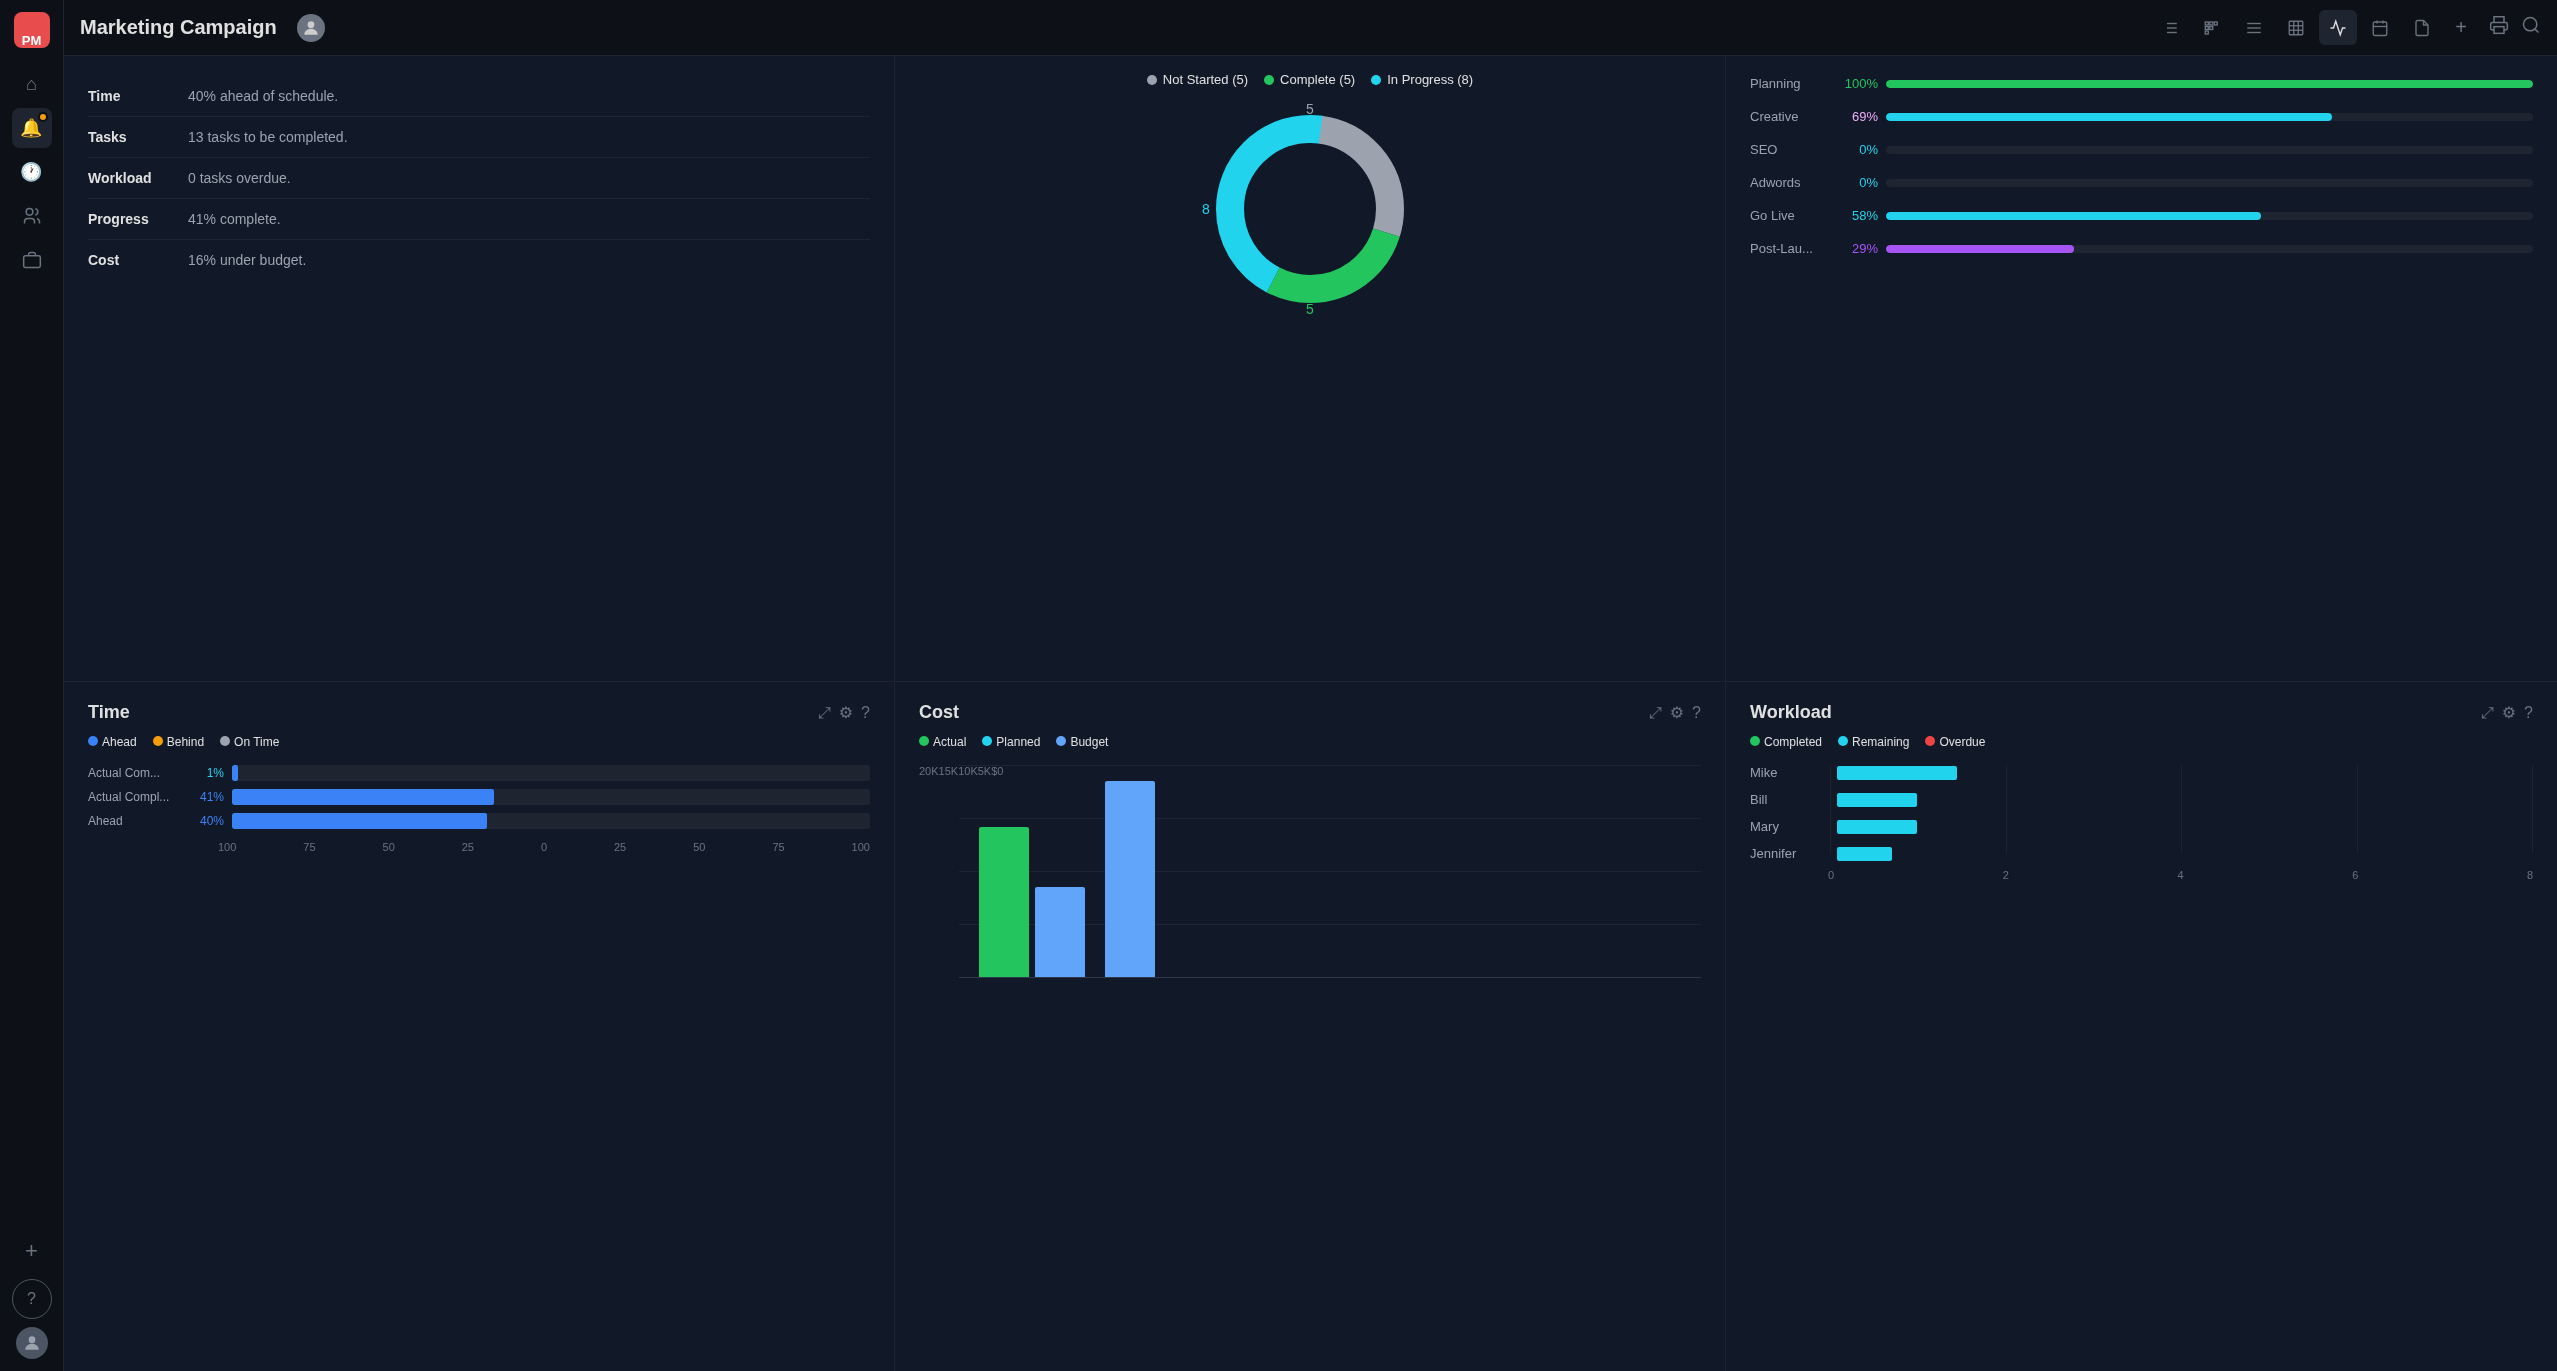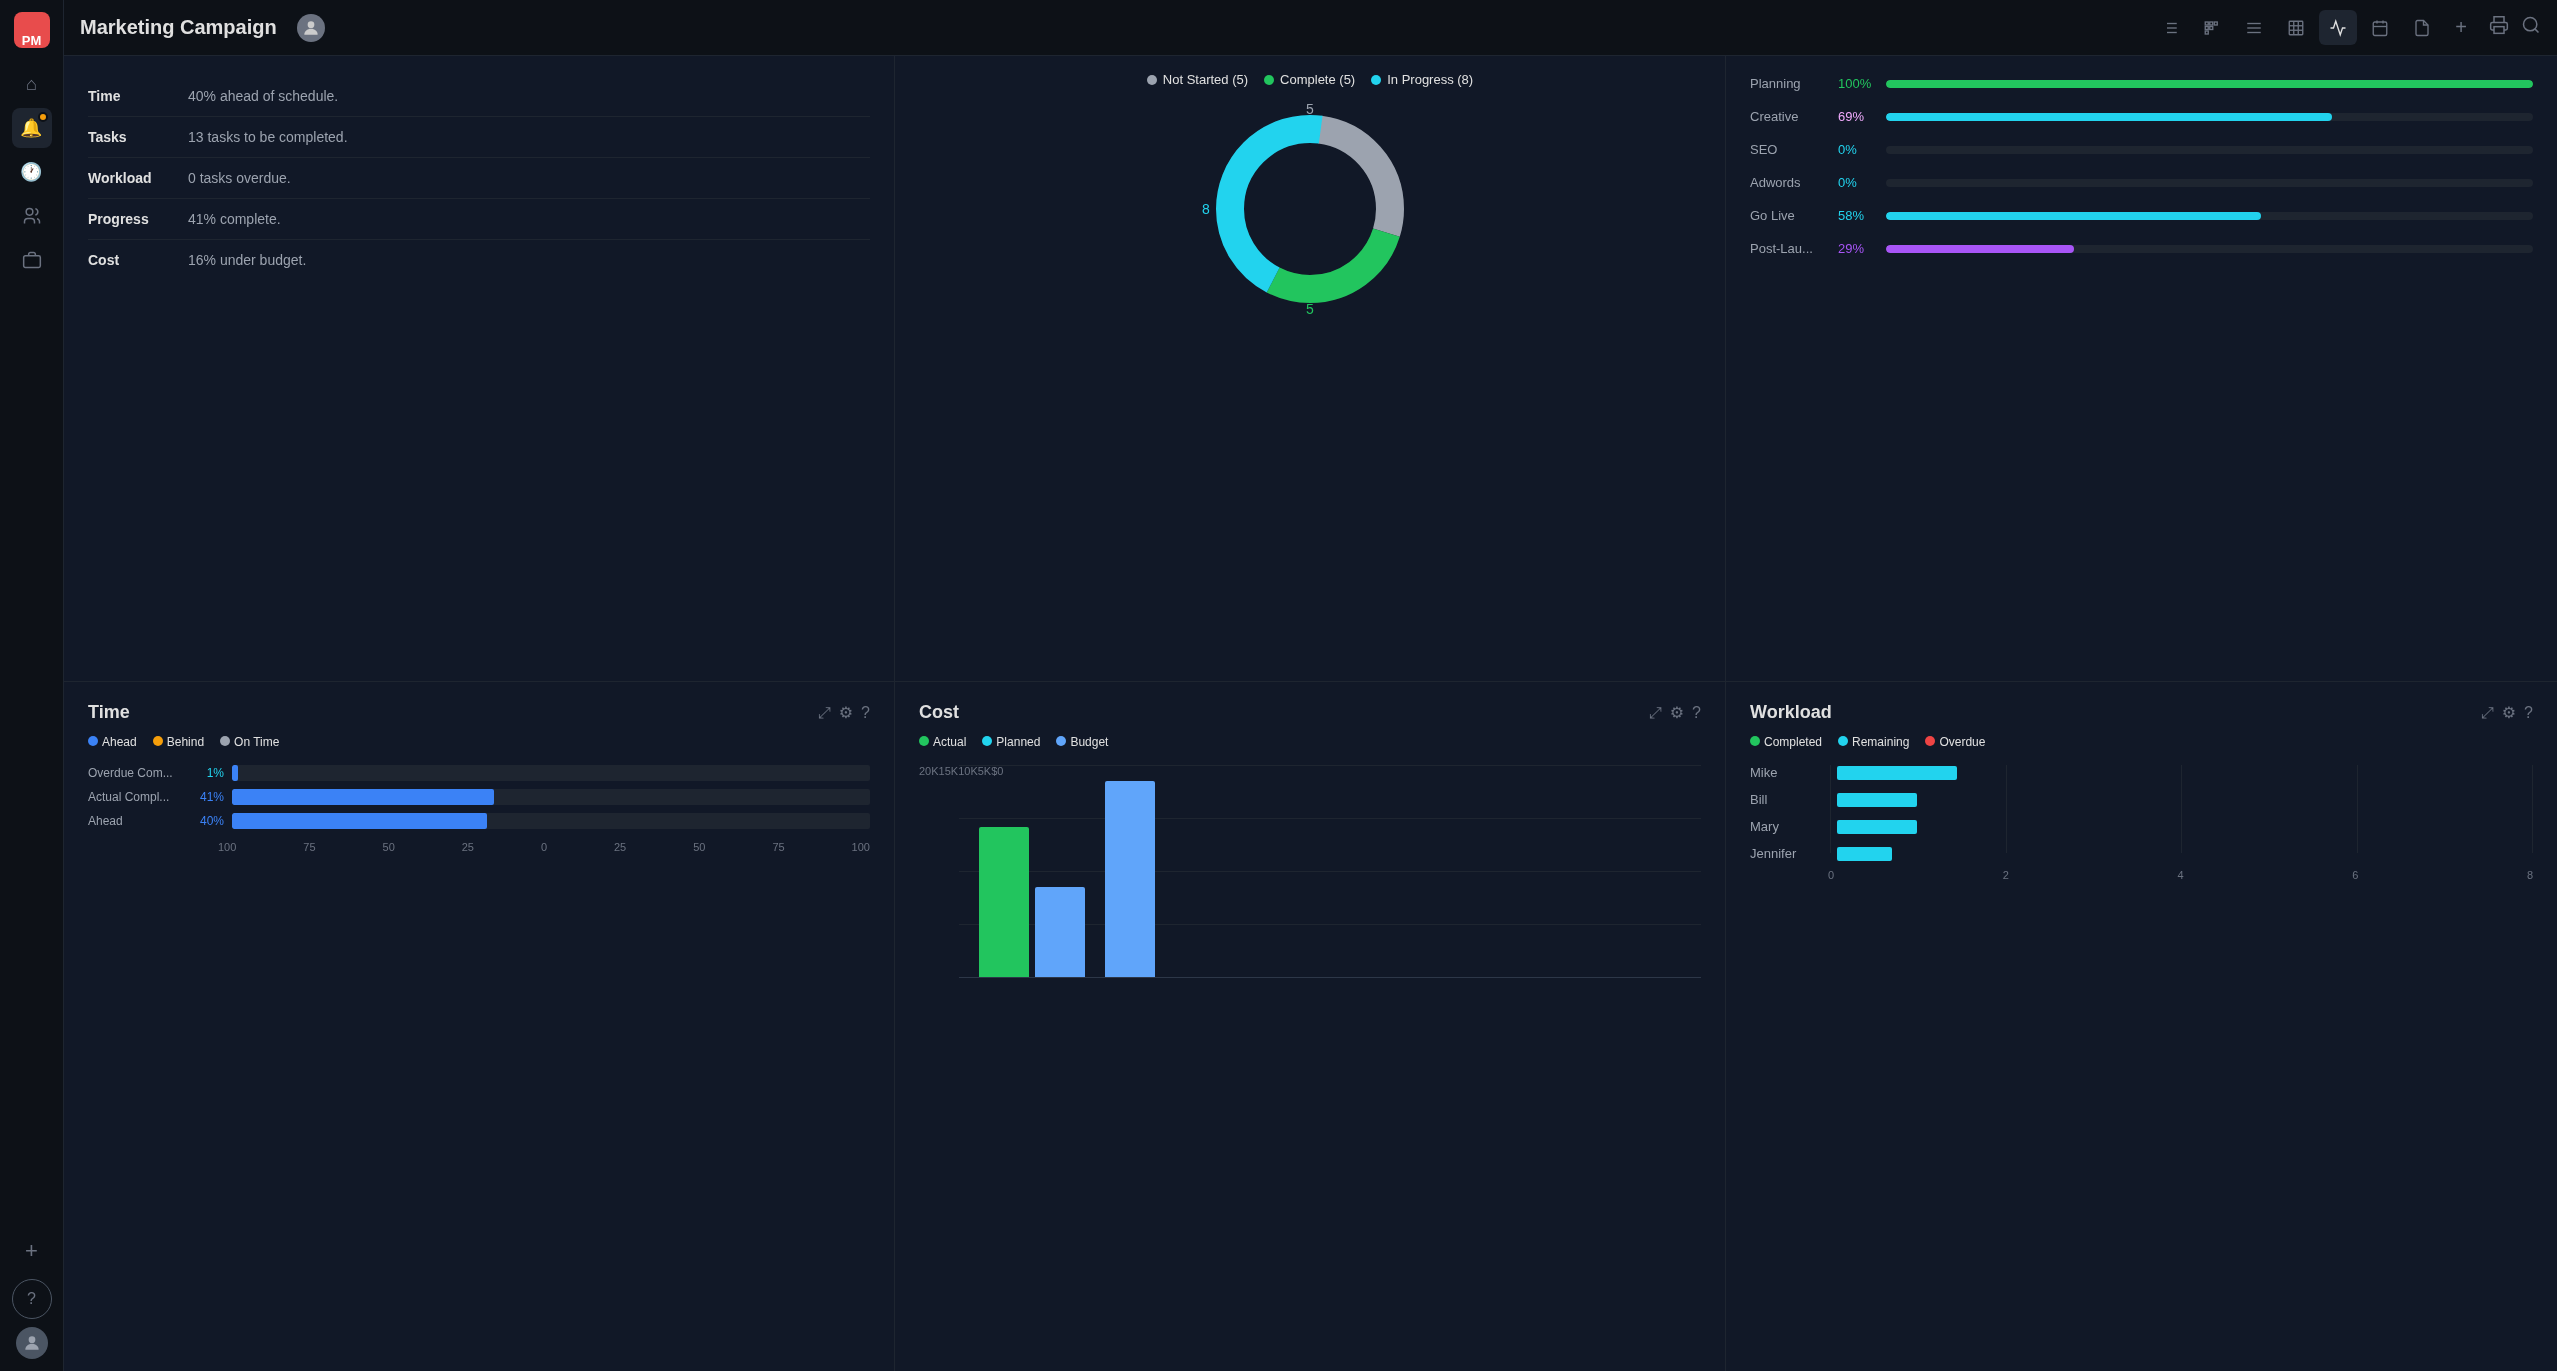--- a/index.html
+++ b/index.html
@@ -205,20 +205,21 @@
     }
     .progress-label {
       width: 80px;
       font-size: 13px;
       color: #9ca3af;
       flex-shrink: 0;
     }
     .progress-pct {
       width: 40px;
       font-size: 13px;
+      text-align: right;
       flex-shrink: 0;
     }
     .progress-bar-bg {
       flex: 1;
       height: 8px;
       background: #1e2530;
       border-radius: 4px;
       overflow: hidden;
     }
     .progress-bar-fill {
@@ -586,21 +587,21 @@
             <span class="chart-action-icon">?</span>
           </div>
         </div>
         <div class="chart-legend">
           <span><span class="legend-circle" style="background:#3b82f6;"></span>Ahead</span>
           <span><span class="legend-circle" style="background:#f59e0b;"></span>Behind</span>
           <span><span class="legend-circle" style="background:#9ca3af;"></span>On Time</span>
         </div>
         <div class="hbar-container">
           <div class="hbar-row">
-            <span class="hbar-label">Overdue Com...</span>
+            <span class="hbar-label">Actual Com...</span>
             <span class="hbar-pct-label">1%</span>
             <div class="hbar-track">
               <div class="hbar-fill" style="width:1%;background:#3b82f6;"></div>
             </div>
           </div>
           <div class="hbar-row">
             <span class="hbar-label">Actual Compl...</span>
             <span class="hbar-pct-label" style="color:#3b82f6;">41%</span>
             <div class="hbar-track">
               <div class="hbar-fill" style="width:41%;background:#3b82f6;"></div>

